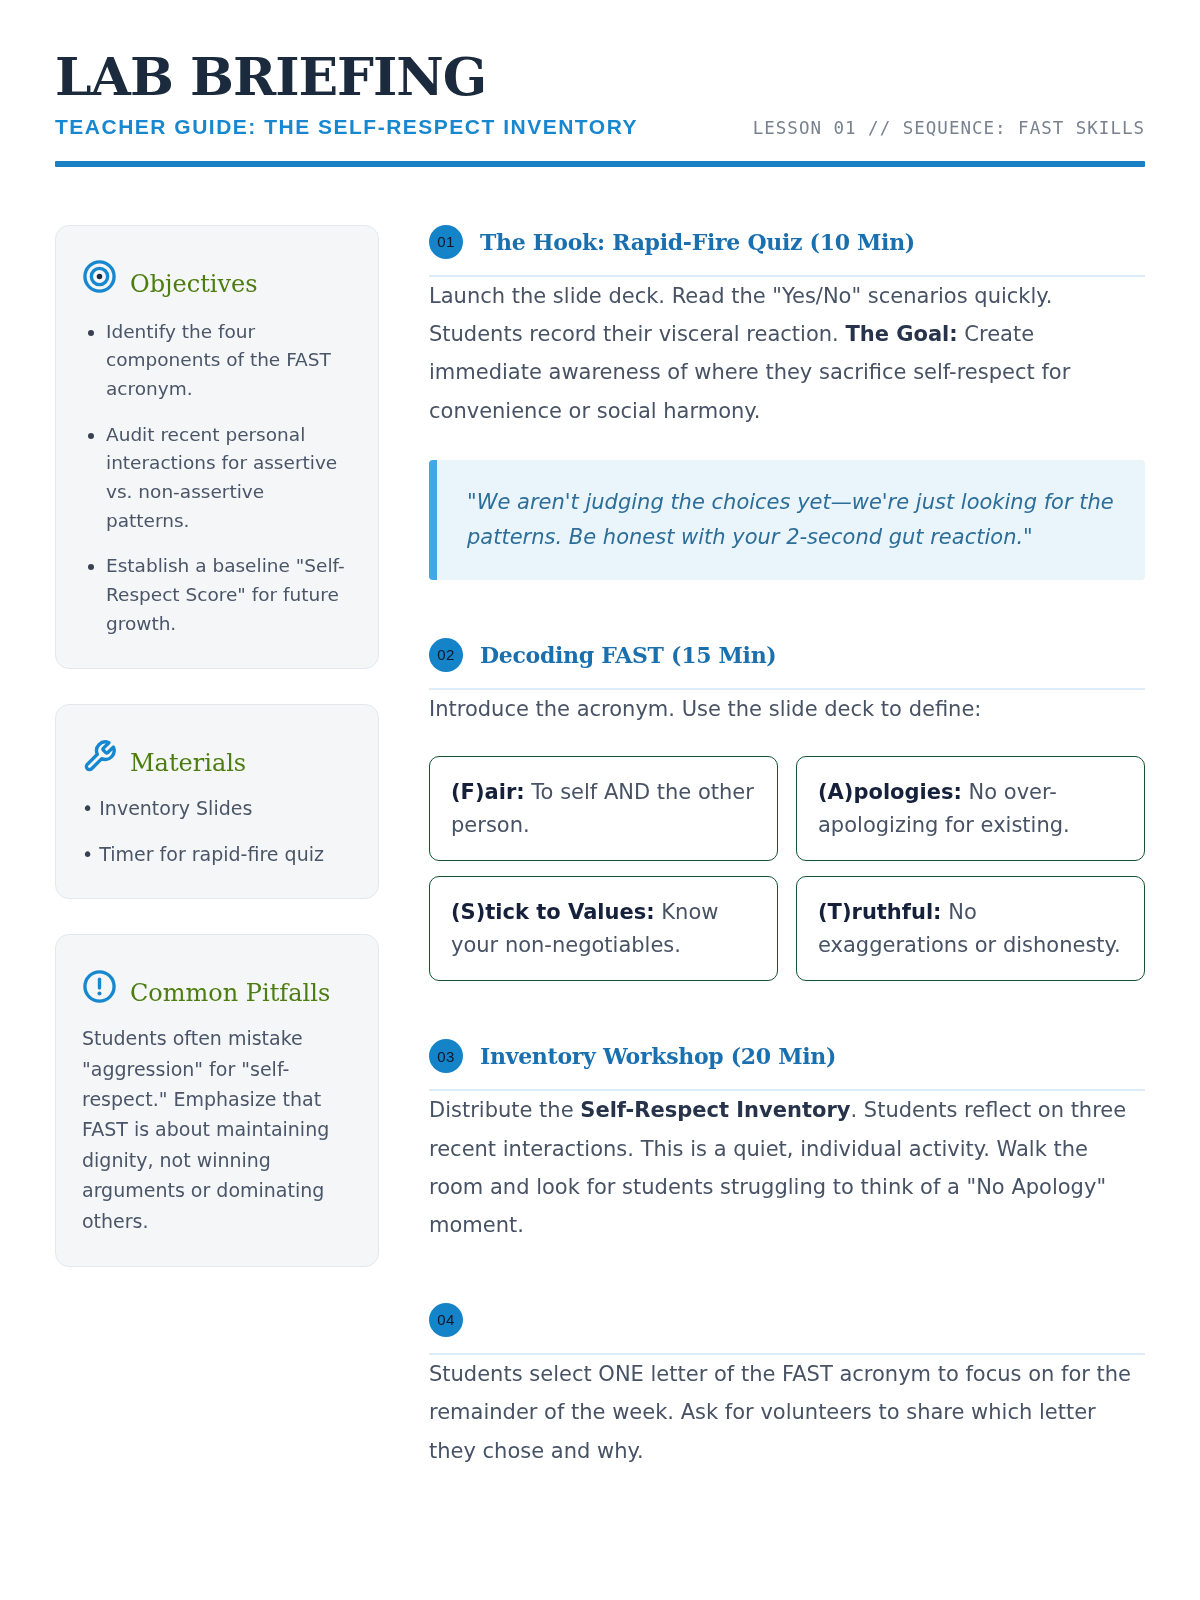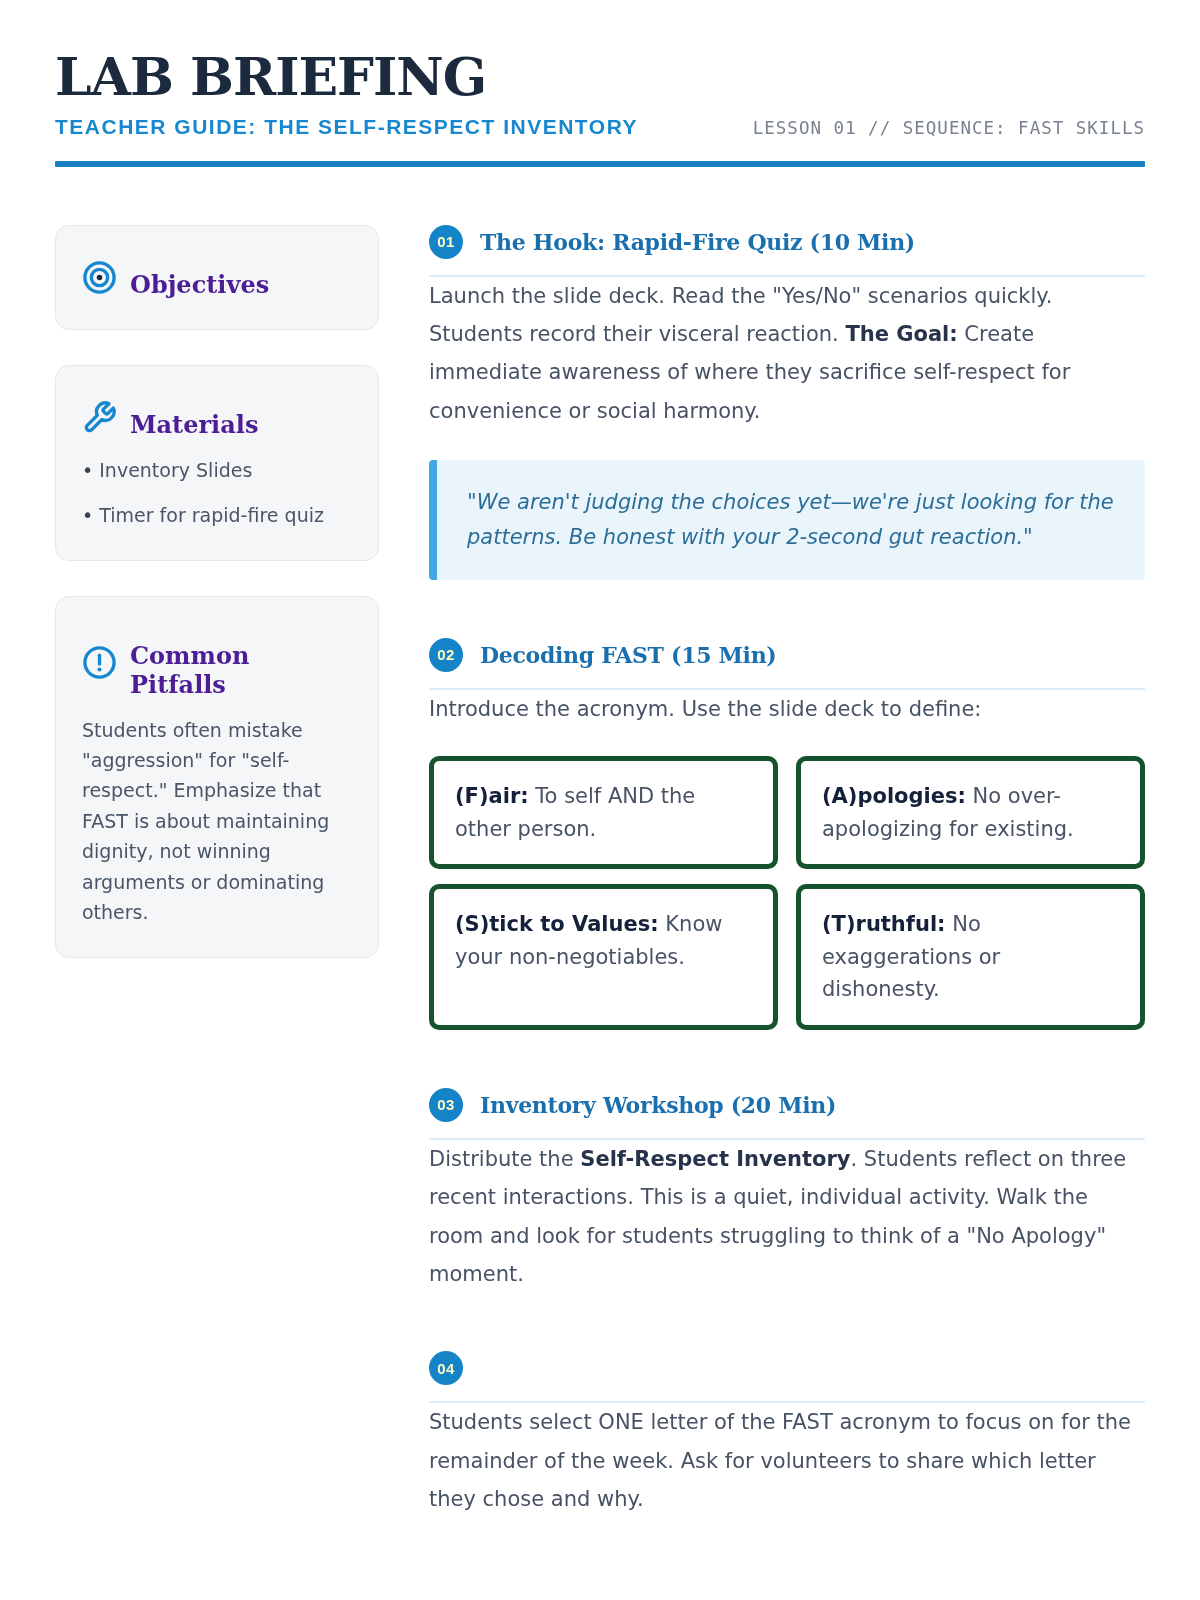--- a/index.html
+++ b/index.html
@@ -51,23 +51,23 @@
     background: #f4f6f8;
     border: 1px solid #e4e8ed;
     border-radius: 14px;
     padding: 30px 26px 30px 26px;
     margin-bottom: 35px;
   }
   .card-head { display: flex; align-items: center; gap: 13px; }
   .card-head .icn { width: 35px; height: 35px; flex: 0 0 35px; }
   .card-head h3 {
     font-family: "DejaVu Serif", serif;
-    font-weight: 700;
+    font-weight: 400;
     font-size: 24px;
-    color: #4c1d95;
+    color: #4d7c0f;
     margin-top: 14px;
   }
   .card ul { margin: 20px 0 0 0; padding-left: 24px; }
   .card ul li {
     font-size: 18.5px;
     line-height: 1.55;
     color: #4a5568;
     margin-bottom: 17px;
   }
   .card ul li::marker { color: #374151; }
@@ -92,23 +92,23 @@
     display: flex;
     align-items: center;
     gap: 17px;
     padding-bottom: 16px;
     border-bottom: 2px solid #dcecf8;
   }
   .badge {
     width: 34px; height: 34px;
     border-radius: 50%;
     background: #1583c7;
-    color: #fef9c3;
+    color: #0f172a;
     font-family: "Liberation Sans", sans-serif;
-    font-weight: 700;
+    font-weight: 400;
     font-size: 15px;
     letter-spacing: 0.5px;
     display: flex; align-items: center; justify-content: center;
     flex: 0 0 34px;
   }
   .sec-head h2 {
     font-family: "DejaVu Serif", serif;
     font-weight: 700;
     font-size: 22px;
     color: #1a6fae;
@@ -136,21 +136,21 @@
 
   
   .fast-grid {
     display: grid;
     grid-template-columns: 1fr 1fr;
     gap: 15px 18px;
     margin-top: 28px;
   }
   .fast-card {
     background: #ffffff;
-    border: 5px solid #14532d;
+    border: 1px solid #14532d;
     border-radius: 10px;
     padding: 19px 21px;
     font-size: 21px;
     line-height: 1.55;
     color: #475264;
   }
   .fast-card b { color: #15213a; font-weight: 700; }
 </style>
 </head>
 <body>
@@ -172,20 +172,25 @@
 
       <div class="card">
         <div class="card-head">
           <svg class="icn" viewBox="0 0 24 24">
             <circle cx="12" cy="12" r="10" fill="none" stroke="#1787cf" stroke-width="2.3"></circle>
             <circle cx="12" cy="12" r="5.6" fill="none" stroke="#1787cf" stroke-width="2.3"></circle>
             <circle cx="12" cy="12" r="1.9" fill="#1c2a3d"></circle>
           </svg>
           <h3>Objectives</h3>
         </div>
+        <ul>
+          <li>Identify the four components of the FAST acronym.</li>
+          <li>Audit recent personal interactions for assertive vs. non-assertive patterns.</li>
+          <li>Establish a baseline "Self-Respect Score" for future growth.</li>
+        </ul>
       </div>
 
       <div class="card">
         <div class="card-head">
           <svg class="icn" viewBox="0 0 24 24">
             <path d="M14.7 6.3a1 1 0 0 0 0 1.4l1.6 1.6a1 1 0 0 0 1.4 0l3.77-3.77a6 6 0 0 1-7.94 7.94l-6.91 6.91a2.12 2.12 0 0 1-3-3l6.91-6.91a6 6 0 0 1 7.94-7.94l-3.76 3.76z" fill="none" stroke="#1787cf" stroke-width="2.3" stroke-linecap="round" stroke-linejoin="round"></path>
           </svg>
           <h3>Materials</h3>
         </div>
         <p class="mat-item">Inventory Slides</p>

